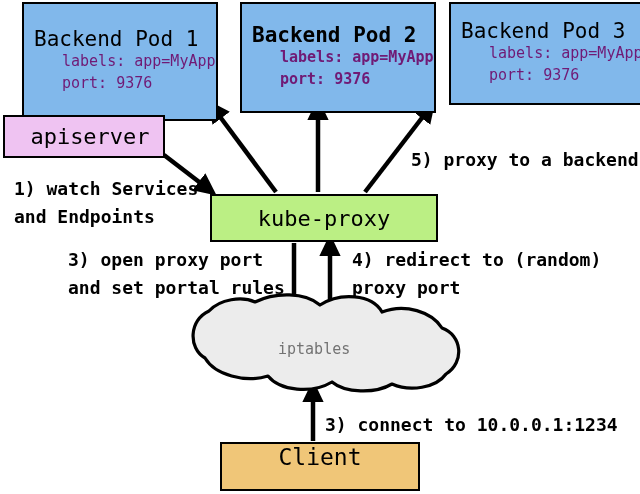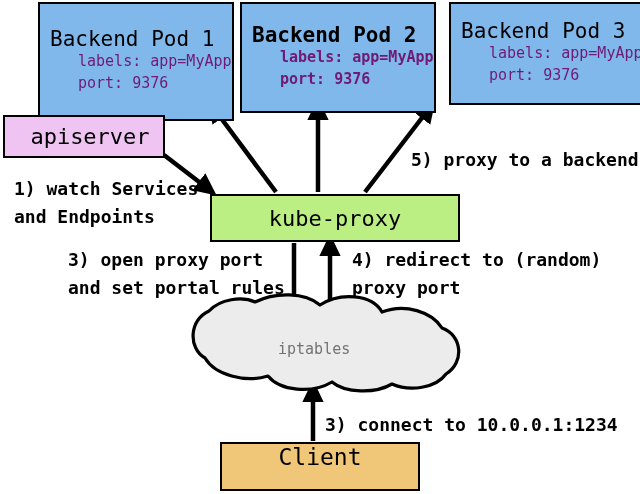--- a/index.html
+++ b/index.html
@@ -135,21 +135,21 @@
                C 462 335, 465 362, 446 374
                C 436 388, 410 392, 392 384
                C 375 394, 345 393, 332 382
                C 312 394, 280 391, 268 376
                C 245 383, 215 375, 205 358
                C 188 348, 189 320, 209 311
                C 220 299, 242 296, 255 302 Z" fill="#ececec" stroke="#000000" stroke-width="3.2" stroke-linejoin="round"></path>
     </g>
   </svg>
 
-  <div class="node pod" style="left:38px; top:2px; width:196px; height:119px;">
+  <div class="node pod" style="left:22px; top:2px; width:196px; height:119px;">
     <div class="pod-title">Backend Pod 1</div>
     <div class="pod-line">labels: app=MyApp</div>
     <div class="pod-line">port: 9376</div>
   </div>
 
   <div class="node pod" style="left:240px; top:2px; width:196px; height:111px;font-weight:bold;">
     <div class="pod-title">Backend Pod 2</div>
     <div class="pod-line">labels: app=MyApp</div>
     <div class="pod-line">port: 9376</div>
   </div>
@@ -157,21 +157,21 @@
   <div class="node pod" style="left:449px; top:2px; width:196px; height:103px;">
     <div class="pod-title">Backend Pod 3</div>
     <div class="pod-line">labels: app=MyApp</div>
     <div class="pod-line">port: 9376</div>
   </div>
 
   <div class="node apiserver" style="left:3px; top:115px; width:162px; height:43px;padding-left:12px;">
     <div class="apiserver-label">apiserver</div>
   </div>
 
-  <div class="node kubeproxy" style="left:210px; top:194px; width:250px; height:48px;">
+  <div class="node kubeproxy" style="left:210px; top:194px; width:228px; height:48px;">
     <div class="kubeproxy-label">kube-proxy</div>
   </div>
 
   <div class="cloud-label" style="left:278px; top:340px;">iptables</div>
 
   <div class="node client" style="left:220px; top:442px; width:200px; height:49px;">
     <div class="client-label">Client</div>
   </div>
 
   <div class="step-label" style="left:14px; top:175px;">

